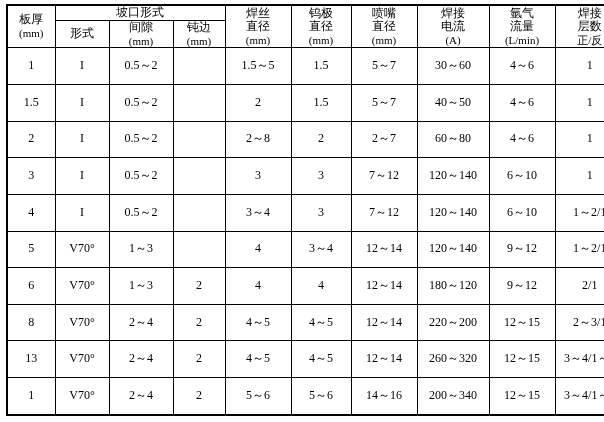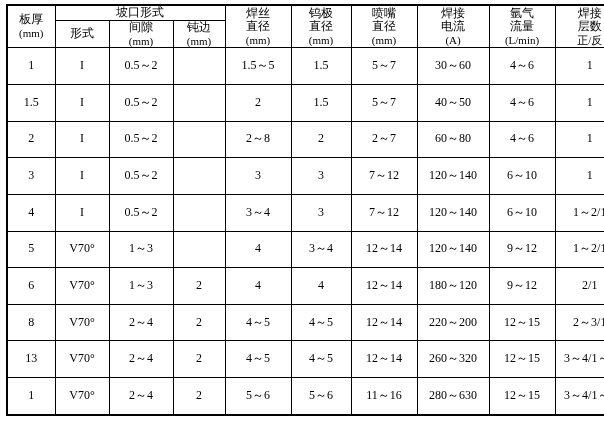--- a/index.html
+++ b/index.html
@@ -245,20 +245,20 @@
         <td>12～15</td>
         <td class="nowrap">3～4/1～2</td>
       </tr>
       <tr>
         <td>1</td>
         <td>V70°</td>
         <td>2～4</td>
         <td>2</td>
         <td>5～6</td>
         <td>5～6</td>
-        <td>11～16</td>
-        <td>280～630</td>
+        <td>14～16</td>
+        <td>200～340</td>
         <td>12～15</td>
         <td class="nowrap">3～4/1～2</td>
       </tr>
     </tbody>
   </table>
 </div>
 
 </body></html>

